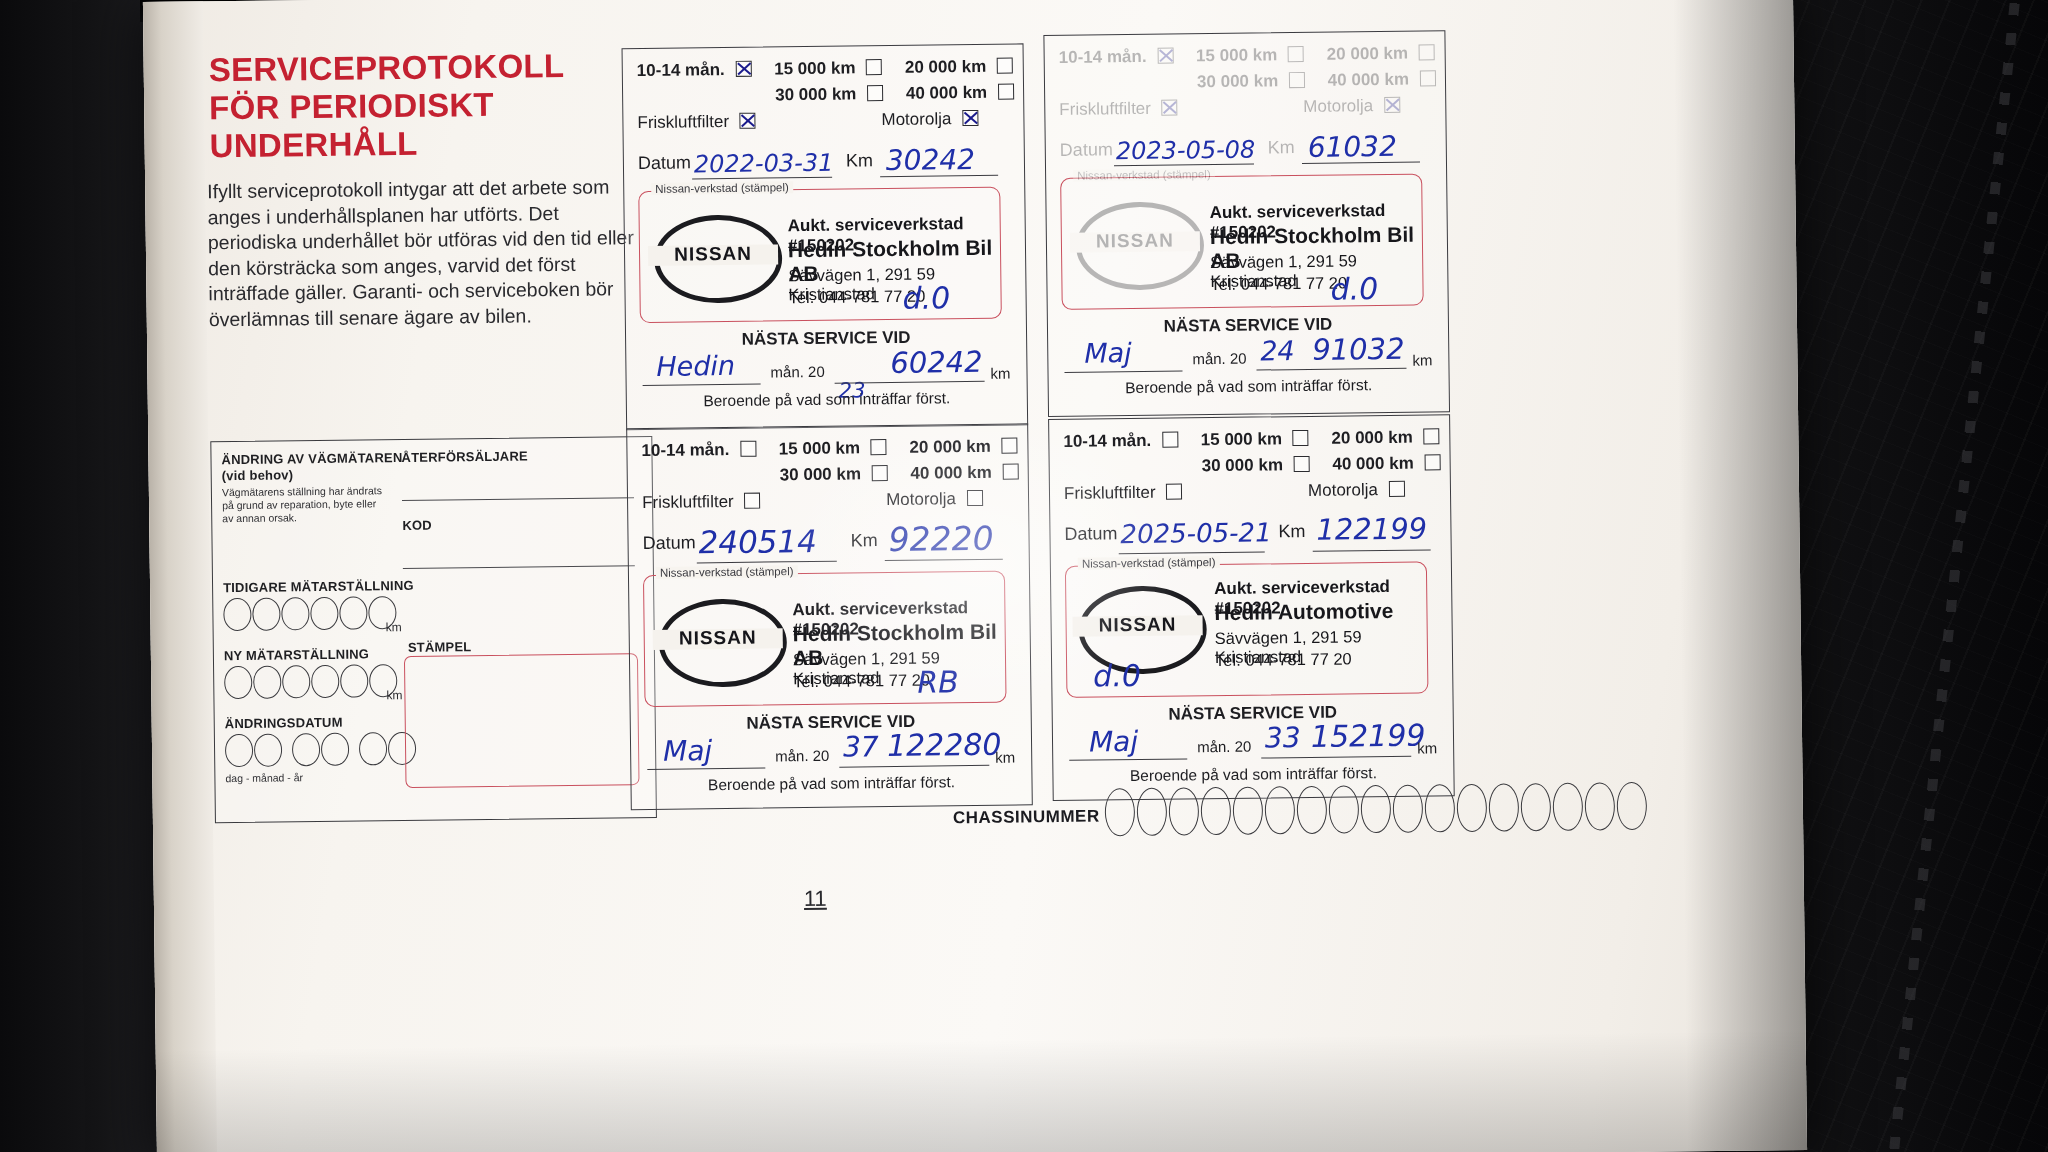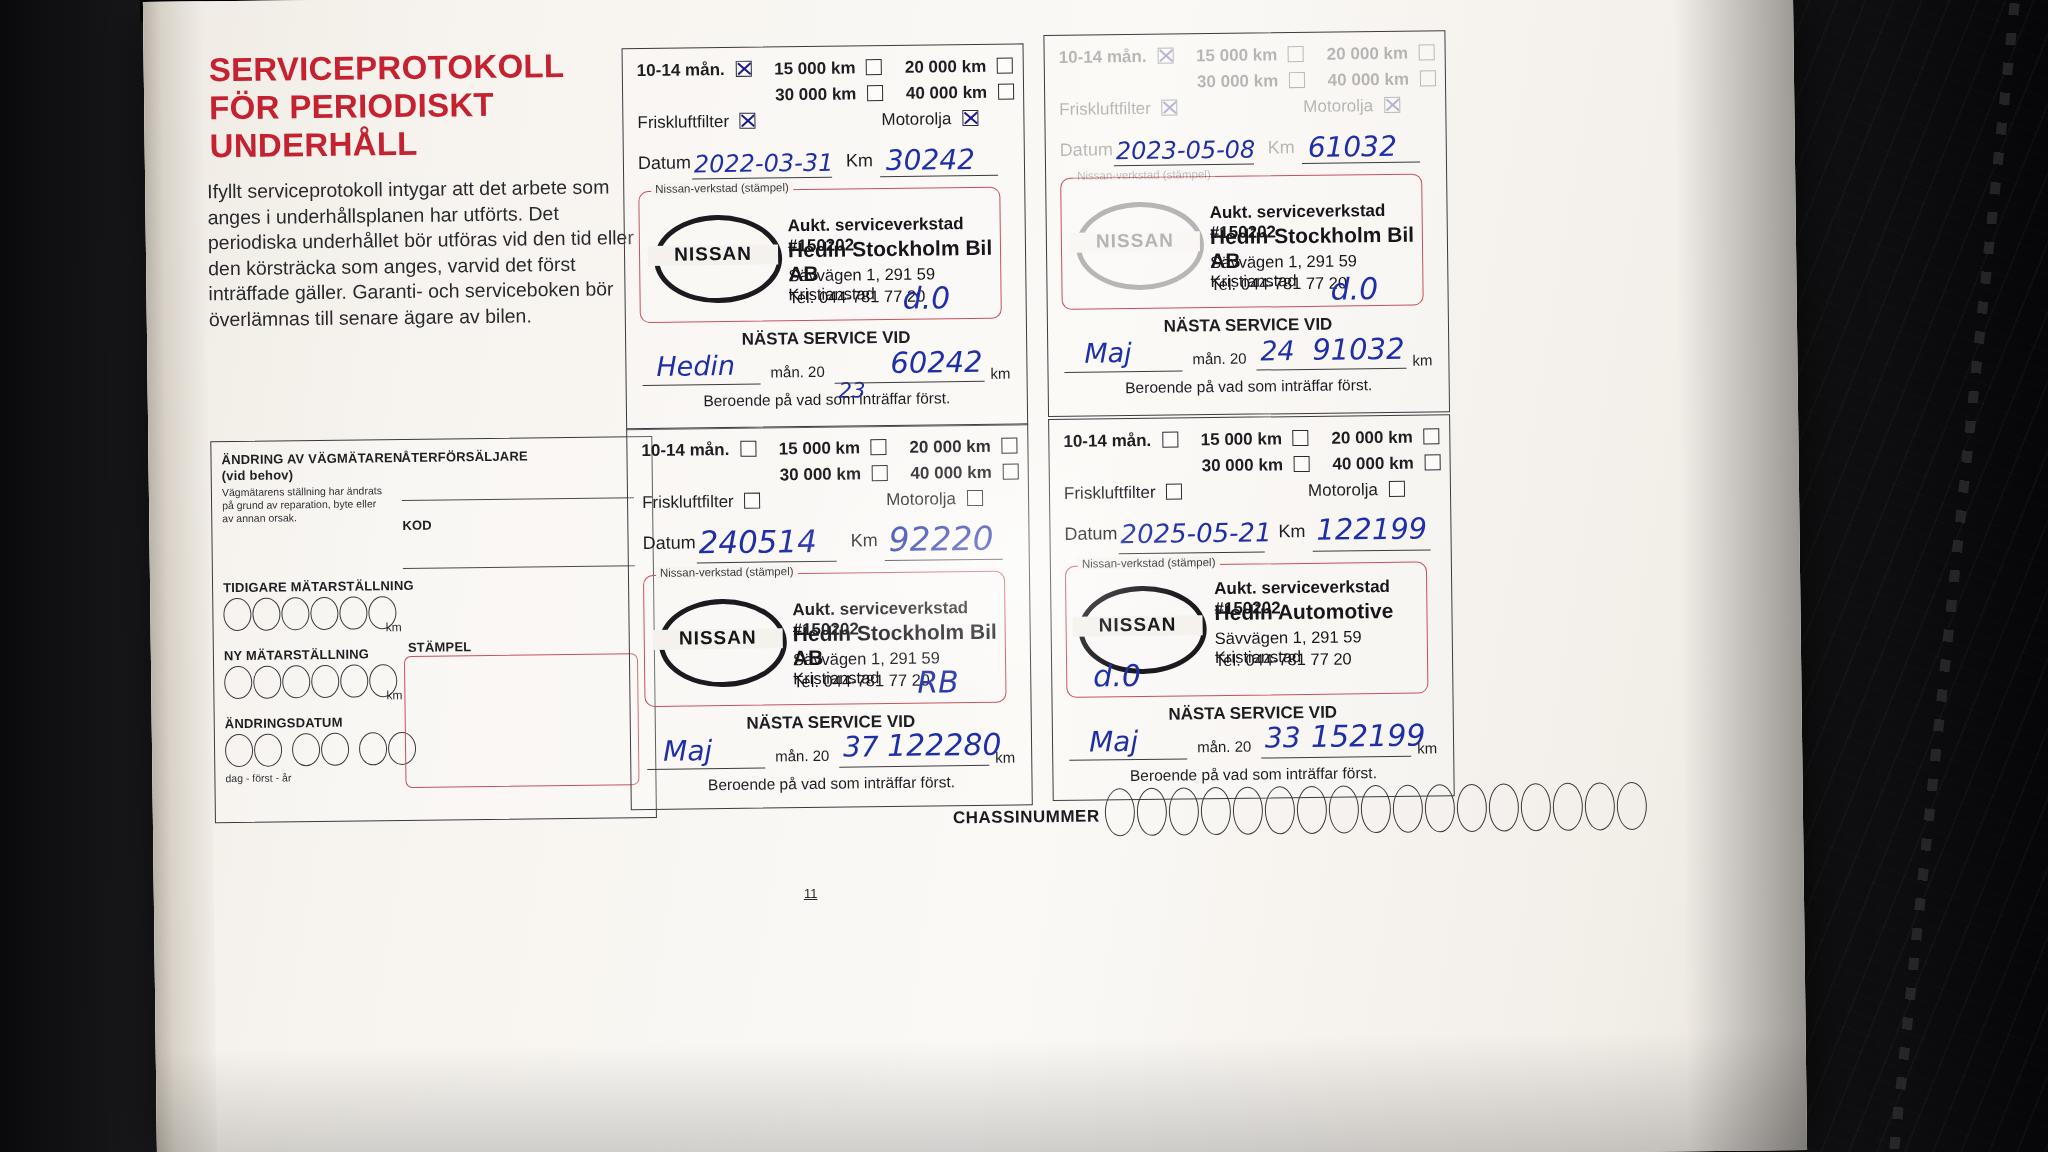--- a/index.html
+++ b/index.html
@@ -68,21 +68,21 @@
   .nis-ring{position:absolute;left:6px;top:2px;width:118px;height:78px;border:5px solid #1b1b1f;border-radius:50%;}
   .nis-bar{position:absolute;left:0;top:32px;width:130px;height:20px;background:#f5f2ed;}
   .nis-txt{position:absolute;left:0;top:30px;width:130px;text-align:center;font-size:19px;font-weight:bold;letter-spacing:1px;color:#15151a;}
   .st1{position:absolute;font-size:17px;color:#17171b;font-weight:bold;}
   .st2{position:absolute;font-size:21px;color:#17171b;font-weight:bold;}
   .st3{position:absolute;font-size:16.5px;color:#17171b;}
 
   .chassinummer{position:absolute;font-size:17px;font-weight:bold;color:#1b1b20;letter-spacing:.5px;}
   .vin{position:absolute;display:flex;gap:2px;}
   .vin span{display:block;width:28px;height:46px;border:1.6px solid #3a3a3e;border-radius:50%/50%;}
-  .pagenum{position:absolute;font-size:13px;color:#2a2a2e;text-decoration:underline;}
+  .pagenum{position:absolute;font-size:22px;color:#2a2a2e;text-decoration:underline;}
   .faded{opacity:.30;}
 </style>
 </head>
 <body>
 
 <div class="scene">
   <div class="interior-left"></div>
   <div class="interior-right">
     <div class="seat-texture"></div>
     <div class="seat-seam"></div>
@@ -138,21 +138,21 @@
       <div class="digits" style="left:10px;top:292px;">
         <span></span>
             <span></span>
             <span style="border-color:transparent;width:6px;"></span>
             <span></span>
             <span></span>
             <span style="border-color:transparent;width:6px;"></span>
             <span></span>
             <span></span>
       </div>
-      <div class="lbl-sm" style="left:10px;top:330px;">dag - först - år</div>
+      <div class="lbl-sm" style="left:10px;top:330px;">dag - månad - år</div>
 
       <div class="lbl" style="left:194px;top:200px;">STÄMPEL</div>
       <div class="stampbox" style="left:190px;top:216px;width:232px;height:130px;"></div>
     </div>
 
     <div class="card" style="left:478px;top:52px;width:400px;height:380px;">
       <div class="row" style="left:14px;top:12px;">
         <span>10-14 mån.</span>
         <span class="cbx x"></span>
         <span style="margin-left:18px">15 000 km</span>

